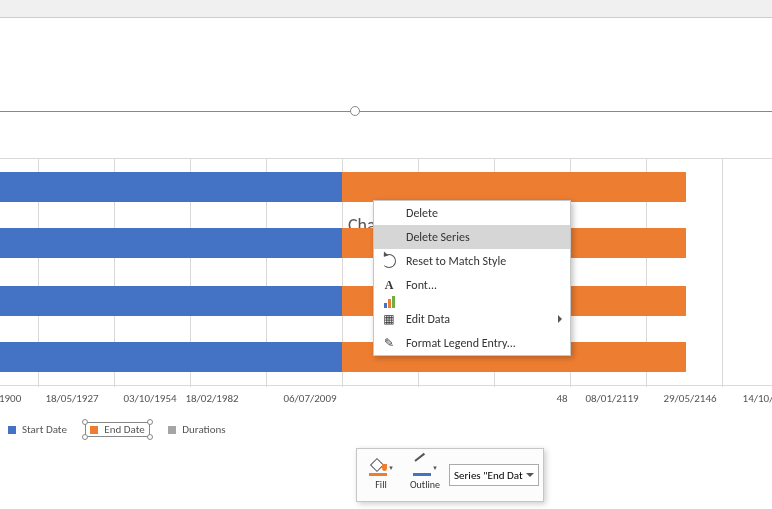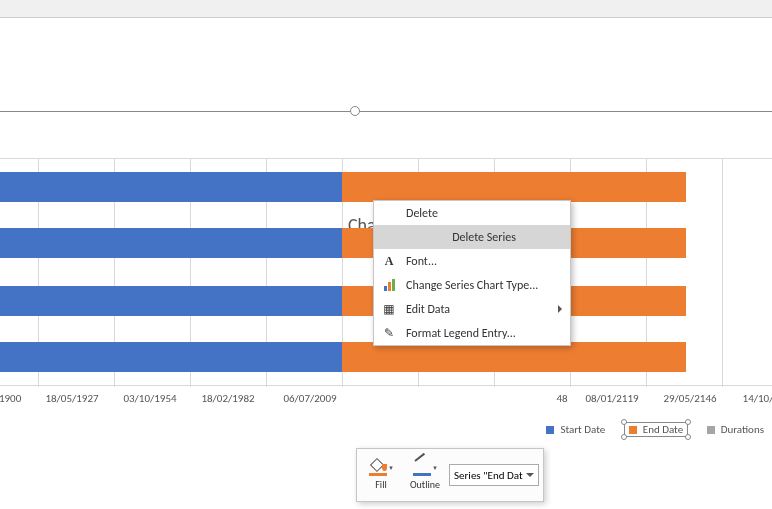--- a/index.html
+++ b/index.html
@@ -93,21 +93,21 @@
       color: #555;
       font-size: 11px;
       transform: translateX(-50%);
       white-space: nowrap;
     }
 
     .legend {
       position: absolute;
       top: 422px;
       left: 0; right: 0;
-      text-align: right;
+      text-align: left;
       color: #555;
       font-size: 11px;
     }
     .legend-item { display: inline-flex; align-items: center; gap: 6px; margin: 0 8px; }
     .legend-sw { width: 8px; height: 8px; }
     
     .legend-selected {
       position: relative;
       border: 1px solid #888;
       padding: 0 4px;
@@ -135,21 +135,21 @@
       box-shadow: 2px 2px 6px rgba(0,0,0,0.25);
       font-size: 12px;
       color: #333;
       margin-left: 18px;
     }
     .ctx-item {
       padding: 5px 8px 5px 32px;
       position: relative;
       white-space: nowrap;
     }
-    .ctx-item.highlight { background: #d6d6d6; text-align: center; }
+    .ctx-item.highlight { background: #d6d6d6; }
     .ctx-item.disabled { color: #a6a6a6; }
     .ctx-icon {
       position: absolute;
       left: 6px; top: 50%; transform: translateY(-50%);
       width: 18px; height: 18px;
       display: flex; align-items: center; justify-content: center;
       font-size: 12px;
     }
     .ctx-sub-arrow {
       position: absolute;
@@ -292,21 +292,21 @@
       <div class="bar-segment seg-blue" style="left:0;width:342px"></div>
       <div class="bar-segment seg-orange" style="left:342px;width:344px"></div>
     </div>
   </div>
 </div>
 
 <div class="x-axis">
   <span class="x-tick" style="left:8px">/1900</span>
   <span class="x-tick" style="left:72px">18/05/1927</span>
   <span class="x-tick" style="left:150px">03/10/1954</span>
-  <span class="x-tick" style="left:228px">18/02/1982</span>
+  <span class="x-tick" style="left:212px">18/02/1982</span>
   <span class="x-tick" style="left:310px">06/07/2009</span>
   <span class="x-tick" style="left:562px">48</span>
   <span class="x-tick" style="left:612px">08/01/2119</span>
   <span class="x-tick" style="left:690px">29/05/2146</span>
   <span class="x-tick" style="left:758px">14/10/</span>
 </div>
 
 <div class="legend">
   <span class="legend-item">
     <span class="legend-sw seg-blue"></span>
@@ -327,32 +327,37 @@
 </div>
 
 <div class="ctx-menu ctx">
   <div class="ctx-item">
     <span>Delete</span>
   </div>
   <div class="ctx-item highlight">
     <span>Delete Series</span>
   </div>
   <div class="ctx-item">
+    <span class="ctx-icon">
+        <span class="ic-reset"></span>
+      </span>
+    <span>Reset to Match Style</span>
+  </div>
+  <div class="ctx-item">
     <span class="ctx-icon" style="font-family:serif;font-weight:bold">A</span>
     <span>Font...</span>
   </div>
   <div class="ctx-item">
     <span class="ctx-icon">
         <span class="ic-bars">
           <span class="b1"></span>
           <span class="b2"></span>
           <span class="b3"></span>
         </span>
       </span>
-    <span>Change Series Chart Type...</span>
   </div>
   <div class="ctx-item">
     <span class="ctx-icon">▦</span>
     <span>Edit Data</span>
     <span class="ctx-sub-arrow"></span>
   </div>
   <div class="ctx-item">
     <span class="ctx-icon">✎</span>
     <span>Format Legend Entry...</span>
   </div>

